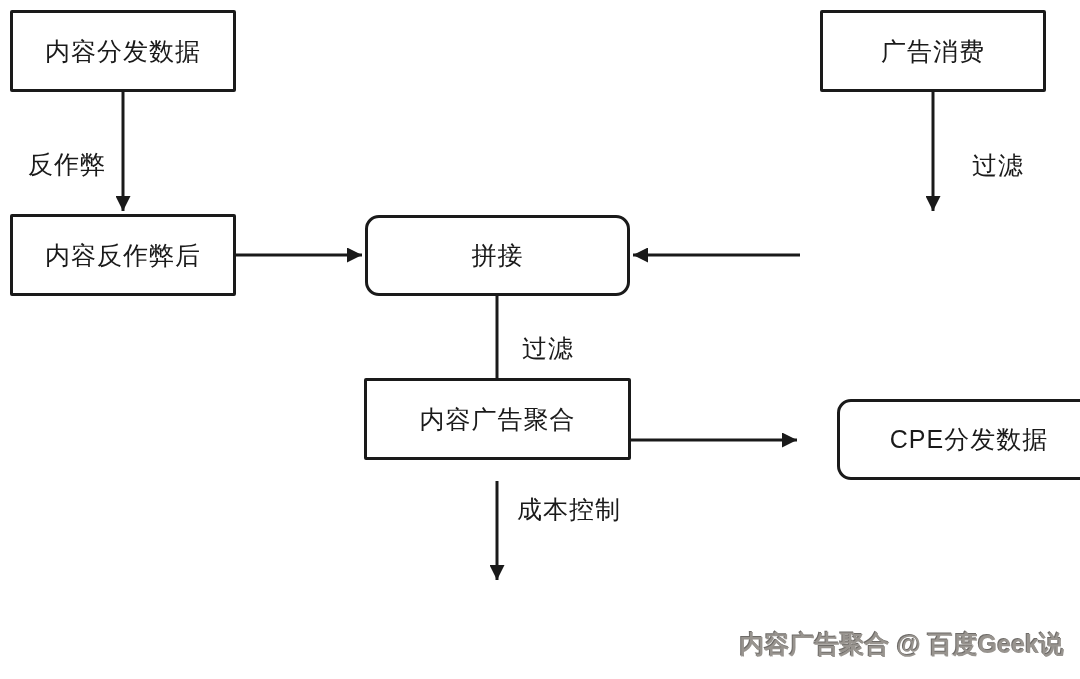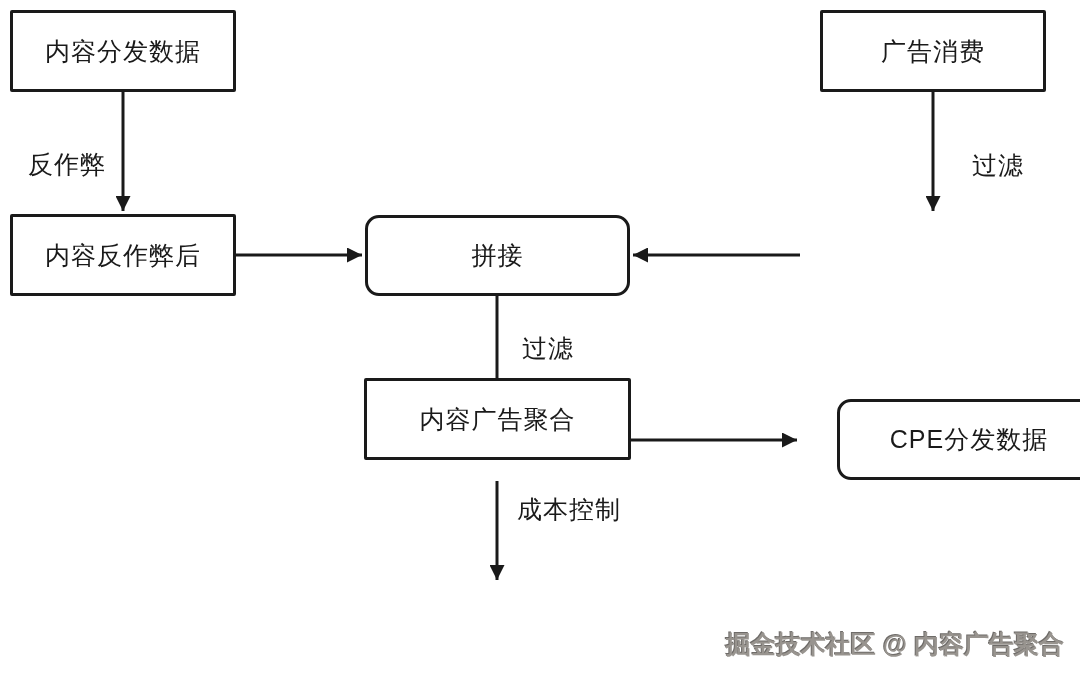--- a/index.html
+++ b/index.html
@@ -86,15 +86,15 @@
 
 
   <div class="edge-label" style="left:28px;  top:148px;">反作弊</div>
 
   <div class="edge-label" style="left:972px; top:149px;">过滤</div>
 
   <div class="edge-label" style="left:522px; top:332px;">过滤</div>
 
   <div class="edge-label" style="left:517px; top:493px;">成本控制</div>
 
-  <div class="watermark">掘金技术社区 @ 内容广告聚合</div>
+  <div class="watermark">内容广告聚合 @ 百度Geek说</div>
 
 </div>
 
 </body></html>

